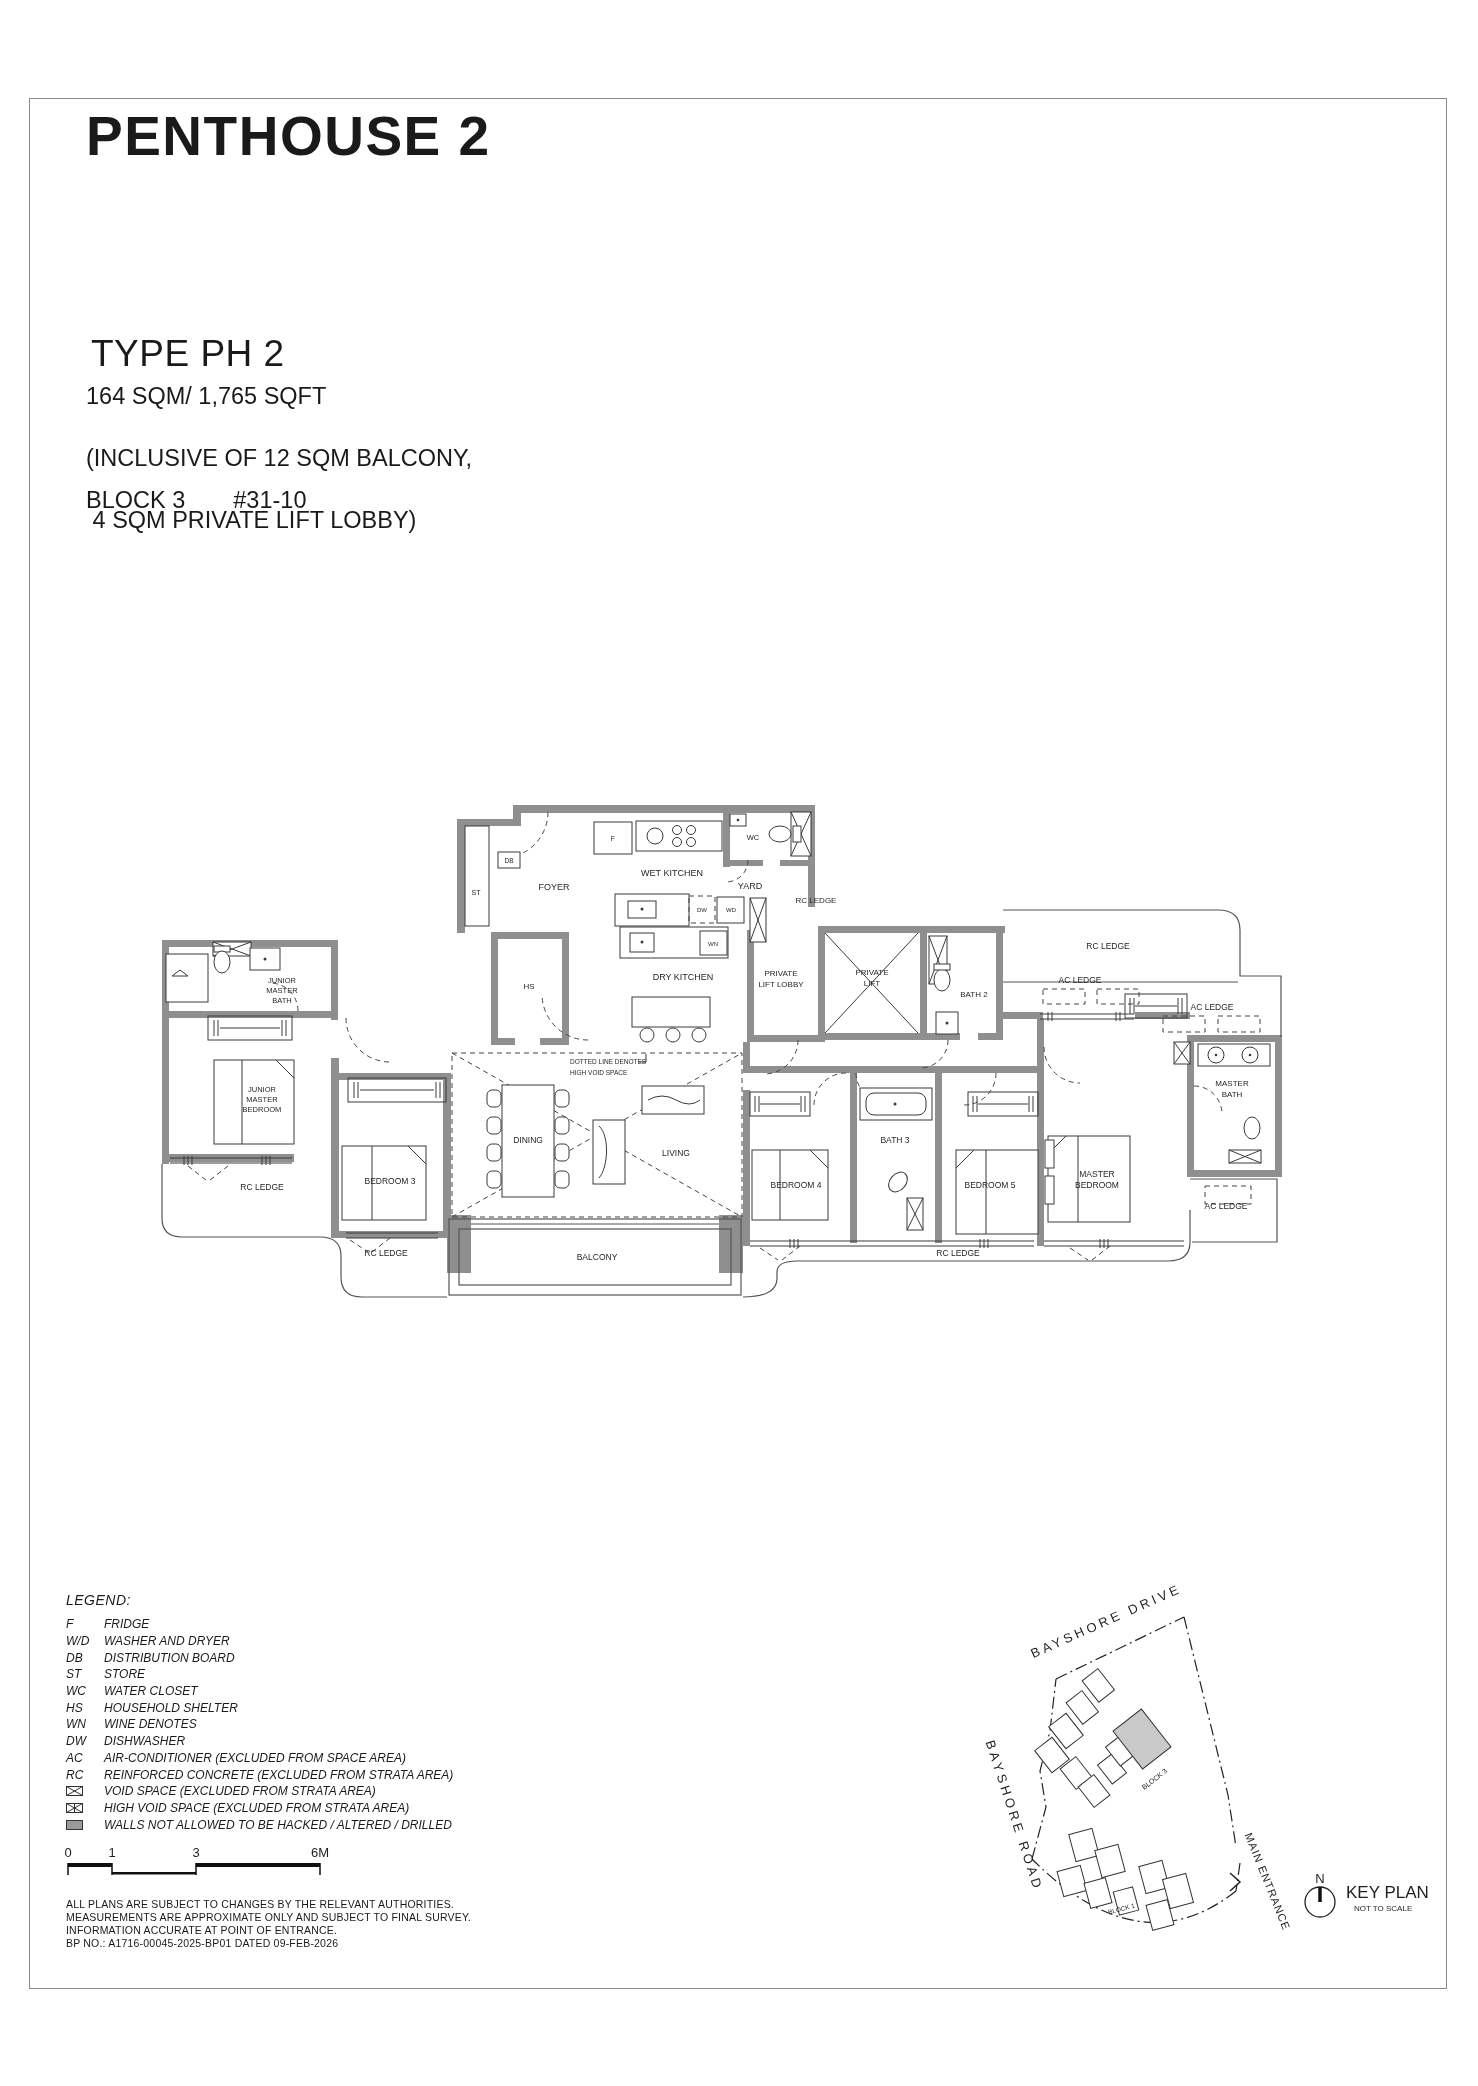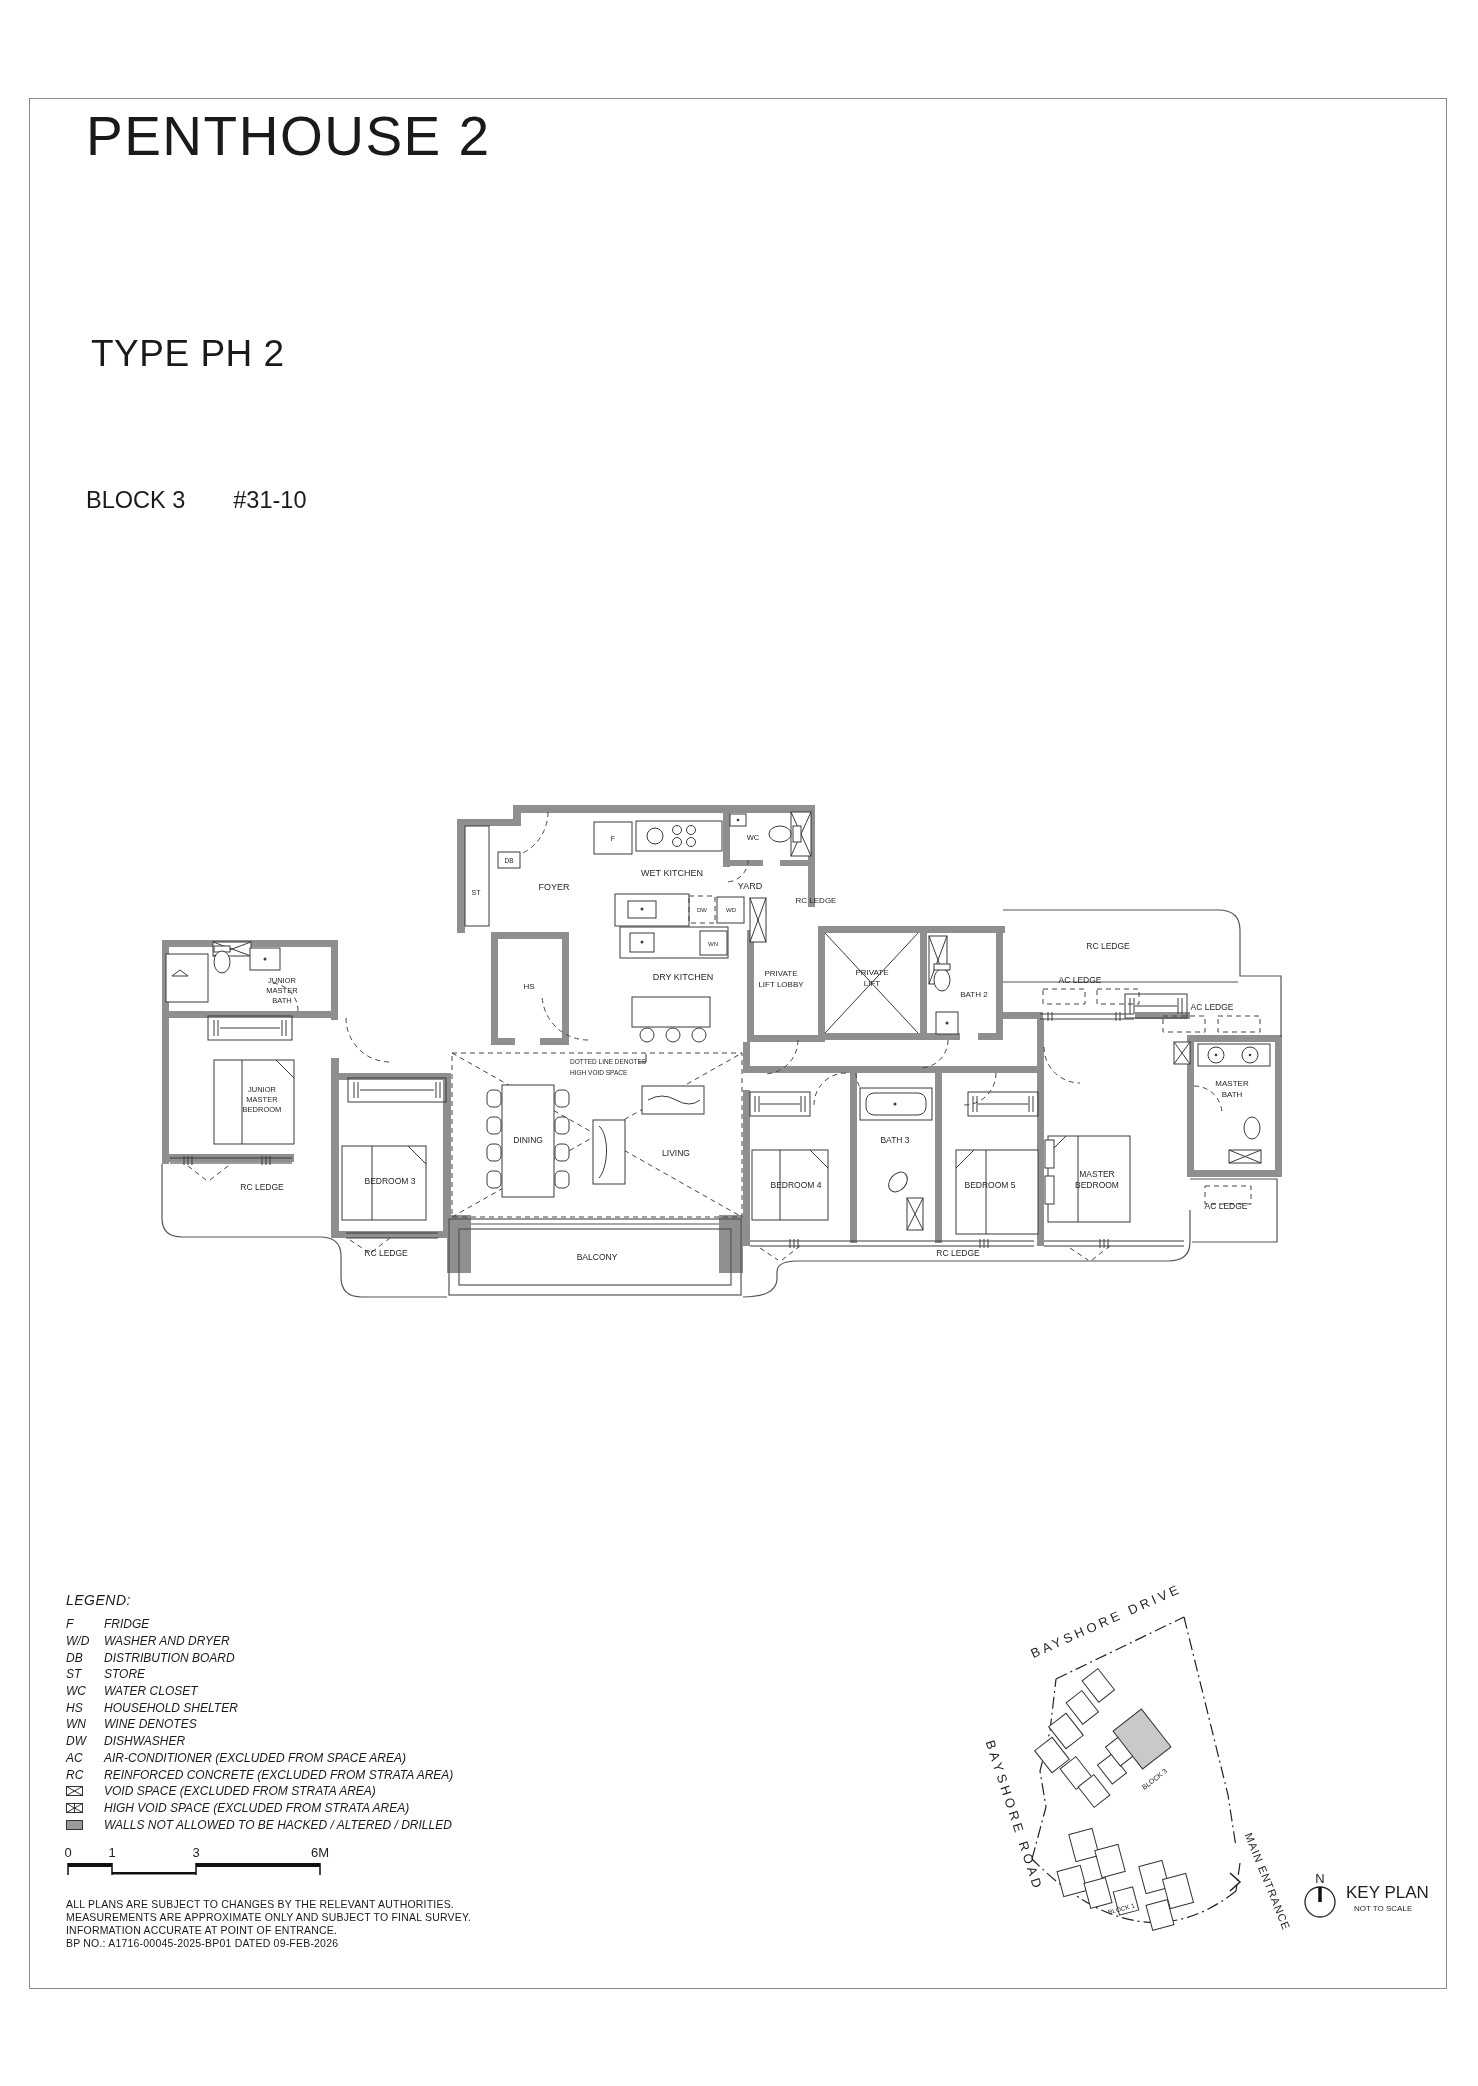--- a/index.html
+++ b/index.html
@@ -1,19 +1,19 @@
 <!DOCTYPE html>
 <html><head>
 <meta charset="utf-8">
 <style>
   html,body{margin:0;padding:0;background:#ffffff;}
   .page{position:relative;width:1478px;height:2086px;background:#fff;overflow:hidden;
         font-family:"Liberation Sans", sans-serif;color:#1a1a1a;}
   .frame{position:absolute;left:29px;top:98px;width:1416px;height:1889px;border:1px solid #8a8a8a;}
-  .title{position:absolute;left:86px;top:104px;font-size:55px;letter-spacing:1.5px;font-weight:400;}
+  .title{position:absolute;left:86px;top:104px;font-size:55px;letter-spacing:1.5px;font-weight:700;}
   .type{position:absolute;left:91px;top:333px;font-size:37px;letter-spacing:.5px;}
   .details{position:absolute;left:86px;top:381px;font-size:23.5px;line-height:31px;white-space:pre;}
   .blockrow{position:absolute;left:86px;top:487px;font-size:23.5px;display:flex;gap:48px;}
   .legend{position:absolute;left:66px;top:1592px;font-size:12px;font-style:italic;}
   .legend h4{margin:0 0 8px 0;font-size:14px;font-weight:400;letter-spacing:.5px;}
   .lrow{display:flex;align-items:center;height:16.7px;}
   .lab{width:38px;flex:0 0 38px;}
   .planwrap{position:absolute;left:150px;top:790px;}
   .kpwrap{position:absolute;left:980px;top:1555px;}
   .scalewrap{position:absolute;left:58px;top:1843px;}
@@ -30,20 +30,23 @@
   .bld{stroke:#333;stroke-width:1;fill:#fff;}
 </style>
 </head>
 <body>
 
 <div class="page">
   <div class="frame"></div>
 
   <div class="title">PENTHOUSE 2</div>
   <div class="type">TYPE PH 2</div>
+  <div class="details"><span>164 SQM/ 1,765 SQFT</span><br>
+<span>(INCLUSIVE OF 12 SQM BALCONY,</span><br>
+<span> 4 SQM PRIVATE LIFT LOBBY)</span></div>
   <div class="blockrow">
     <span>BLOCK 3</span>
     <span>#31-10</span>
   </div>
 
   <div class="planwrap">
     <svg width="1140" height="530" viewBox="0 0 1140 530">
 
       <g>
         <rect class="wall" x="12" y="150" width="176" height="7"></rect>

